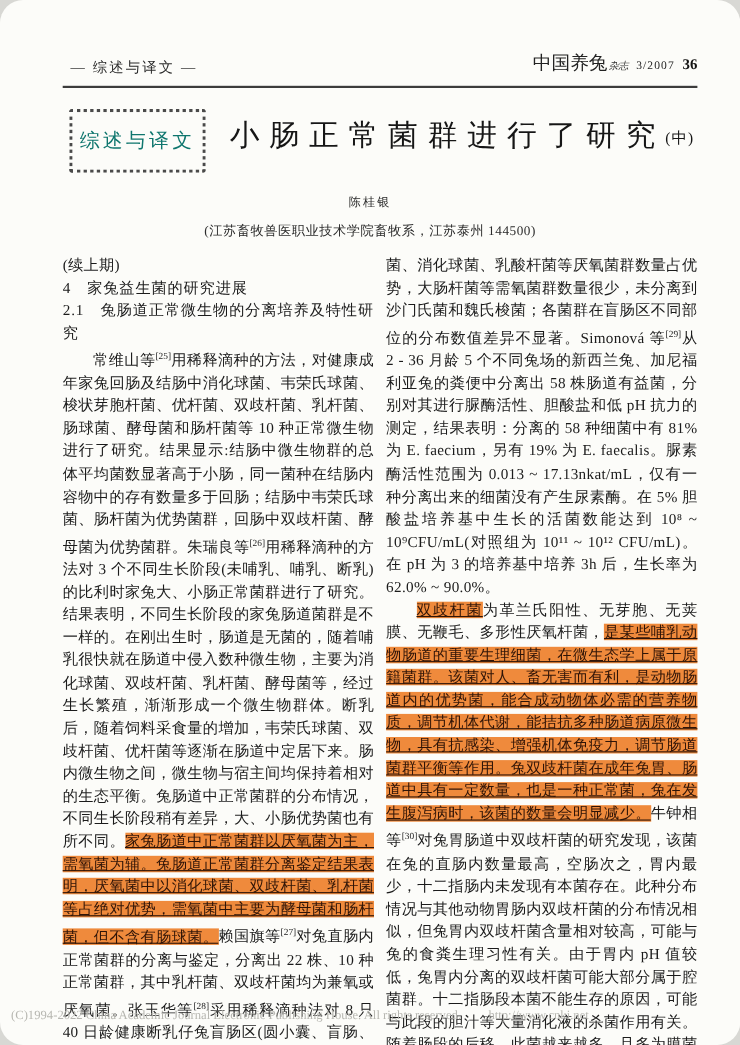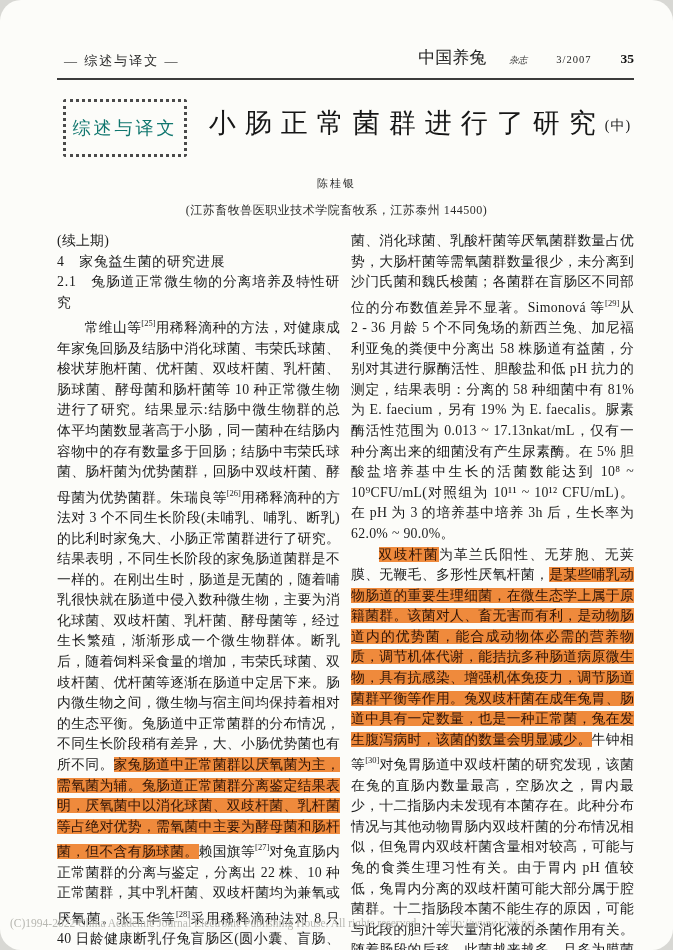--- a/index.html
+++ b/index.html
@@ -14,21 +14,21 @@
     overflow:hidden;
     border-radius:21px;
   }
   
   .hdr-left{
     position:absolute;left:64px;top:52px;
     font-size:13px;letter-spacing:2px;color:#2a2a2a;
   }
   .hdr-right{
     position:absolute;right:39px;top:46px;
-    display:flex;align-items:baseline;gap:23px;white-space:nowrap;
+    display:flex;align-items:baseline;gap:1px;white-space:nowrap;
   }
   .journal-name{font-size:17px;color:#222;}
   .journal-suffix{font-size:9px;font-style:italic;color:#333;}
   .issue{font-size:10.5px;letter-spacing:1px;color:#222;margin-left:6px;}
   .pageno{font-size:13.5px;font-weight:bold;color:#111;margin-left:6px;}
   .hdr-rule{
     position:absolute;left:57px;top:78px;width:577px;height:2px;
     background:#3c3c3c;
   }
   
@@ -59,40 +59,40 @@
     display:flex;gap:11px;
   }
   .col{width:283px;
     font-size:13.8px;line-height:20.6px;
     text-align:justify;text-justify:inter-ideograph;
     letter-spacing:0.3px;color:#1b1b1b;
   }
   .col p{margin:0;}
   .p-indent{text-indent:2em;}
   .h-num{font-weight:normal;letter-spacing:0.8px;}
-  .hl{background:var(--hl,#ef8a3c);color:#2f1407;}
+  .hl{background:var(--hl,#ef8a3c);color:#2f1407;text-decoration:underline;}
   .sup{vertical-align:super;font-size:8.5px;letter-spacing:0;}
   
   .footer{
     position:absolute;left:10px;top:917px;width:655px;
     font-size:11.5px;color:#b7b7b1;white-space:nowrap;
   }
   .footer .url{margin-left:22px;}
 </style>
 </head>
 <body>
 
 <div class="page">
 
   <div class="hdr-left">— 综述与译文 —</div>
   <div class="hdr-right">
     <span class="journal-name">中国养兔</span>
     <span class="journal-suffix">杂志</span>
     <span class="issue">3/2007</span>
-    <span class="pageno">35</span>
+    <span class="pageno">36</span>
   </div>
   <div class="hdr-rule"></div>
 
   <div class="tag-box">综述与译文</div>
   <div class="article-title">
     <span>小肠正常菌群进行了研究</span><span class="title-part">(中)</span>
   </div>
   <div class="author">陈桂银</div>
   <div class="affiliation">(江苏畜牧兽医职业技术学院畜牧系，江苏泰州 144500)</div>
 

